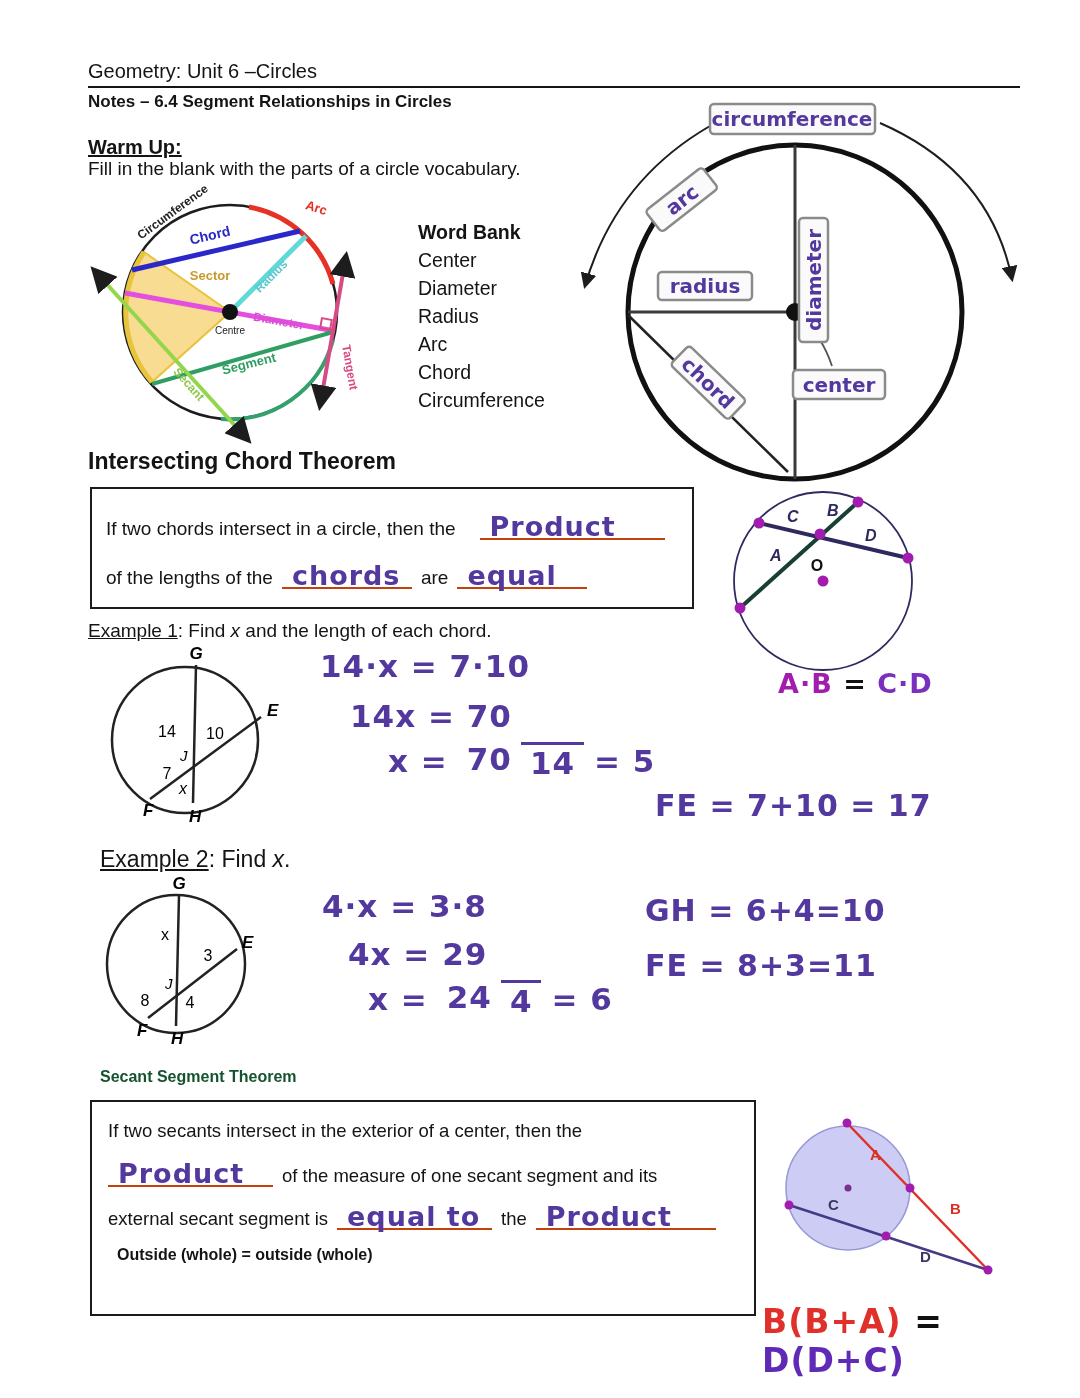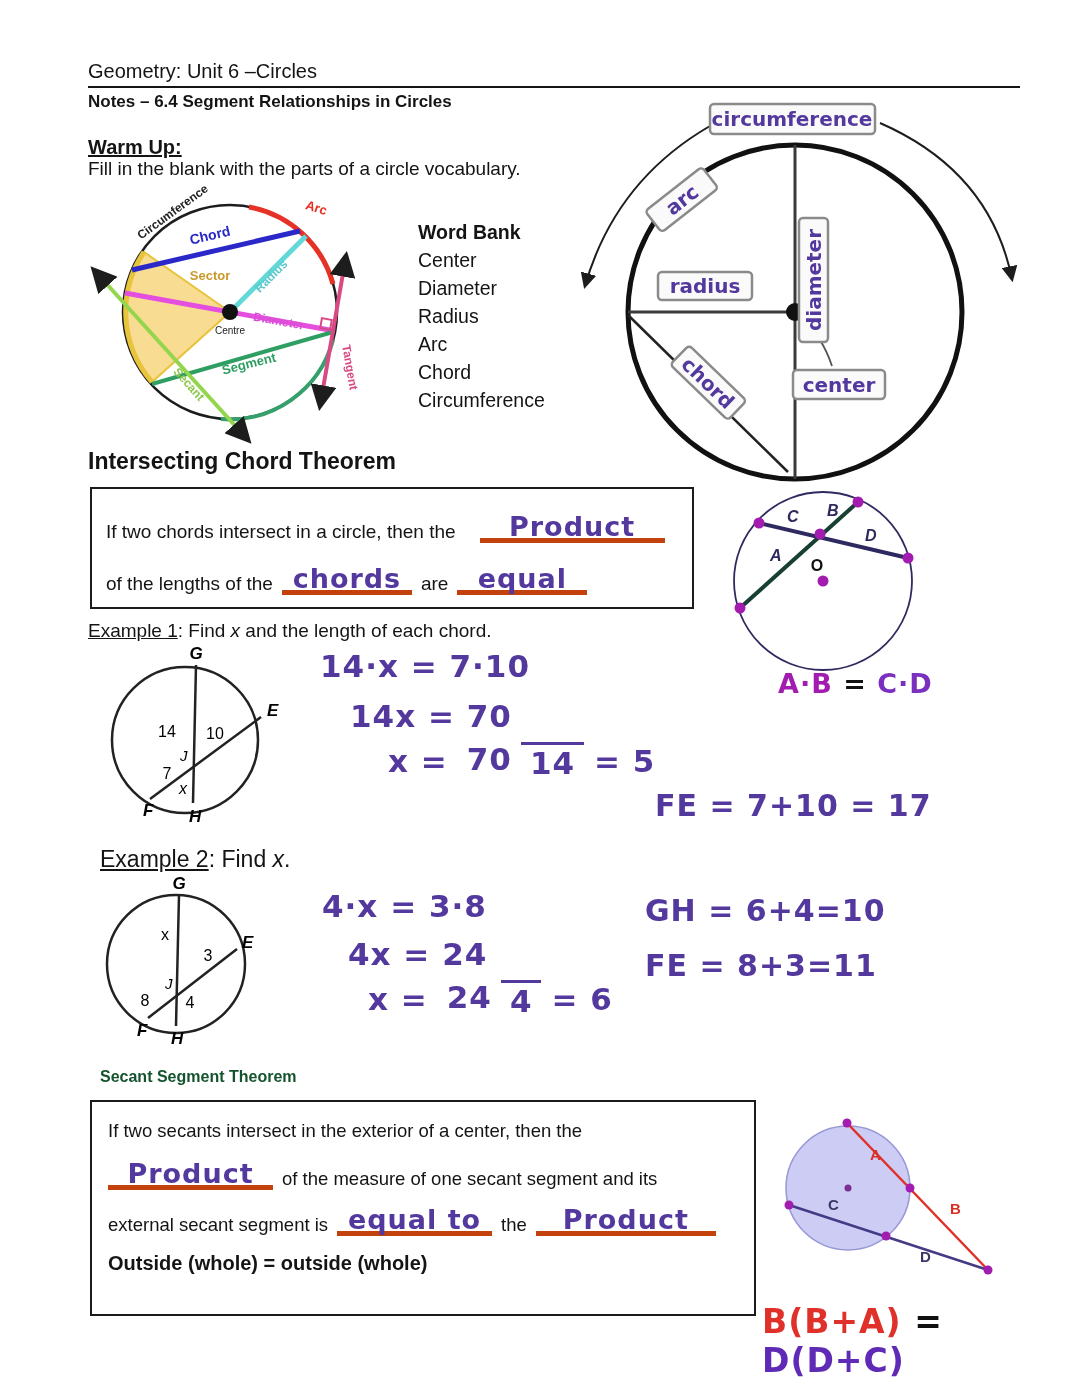--- a/index.html
+++ b/index.html
@@ -5,21 +5,21 @@
   html,body{margin:0;padding:0;background:#e8e8e8;}
   #page{position:relative;width:1080px;height:1398px;background:#ffffff;overflow:hidden;
         font-family:"Liberation Sans",sans-serif;color:#141414;}
   .abs{position:absolute;}
   .hand{font-family:"DejaVu Sans",sans-serif;font-weight:700;color:#53389e;}
   .bold{font-weight:700;}
   .ul{text-decoration:underline;}
   .rule{background:#151515;height:2px;}
   .tbox{border:2px solid #1b1b1b;background:#fff;}
   .bline{display:flex;align-items:flex-end;gap:9px;white-space:pre;}
-  .blank{display:inline-block;border-bottom:5px solid #c2410c;text-align:center;padding:0 10px;}
+  .blank{display:inline-block;border-bottom:2px solid #c2410c;padding:0 10px;}
   .blank .hand{display:inline-block;font-size:27px;line-height:22px;transform:translateY(3px);letter-spacing:1px;}
   .work{font-size:31px;letter-spacing:1px;}
   .res{font-size:30px;letter-spacing:1px;}
   .frac{display:inline-flex;flex-direction:row;align-items:center;line-height:1;}
   .frac .den{border-top:3px solid #53389e;padding:3px 9px 0;}
   .frac .num{padding:0 9px 3px;}
   .wrow{display:flex;align-items:center;gap:10px;}
   svg text{font-family:"Liberation Sans",sans-serif;}
   svg text.hw{font-family:"DejaVu Sans",sans-serif;font-weight:700;fill:#53389e;}
 </style>
@@ -199,21 +199,21 @@
     <text x="44" y="160" font-size="17" font-weight="bold" font-style="italic">F</text>
     <text x="78" y="168" font-size="17" font-weight="bold" font-style="italic">H</text>
     <text x="72" y="113" font-size="15" font-style="italic">J</text>
     <text x="72" y="64" font-size="16" text-anchor="middle">x</text>
     <text x="115" y="85" font-size="16" text-anchor="middle">3</text>
     <text x="52" y="130" font-size="16" text-anchor="middle">8</text>
     <text x="97" y="132" font-size="16" text-anchor="middle">4</text>
   </svg>
 
   <div class="abs hand work" style="left:322px;top:888px;">4·x = 3·8</div>
-  <div class="abs hand work" style="left:348px;top:936px;">4x = 24</div>
+  <div class="abs hand work" style="left:348px;top:936px;">4x = 29</div>
   <div class="abs hand work wrow" style="left:368px;top:980px;">
     <span>x =</span>
     <span class="frac">
       <span class="num">24</span>
       <span class="den">4</span>
     </span>
     <span>= 6</span>
   </div>
   <div class="abs hand res" style="left:645px;top:893px;">GH = 6+4=10</div>
   <div class="abs hand res" style="left:645px;top:948px;">FE = 8+3=11</div>
@@ -227,21 +227,21 @@
     <div class="bline" style="margin:18px 0 0 16px;font-size:18.5px;">
       <span class="blank" style="min-width:145px;"><span class="hand">Product</span></span>
       <span>of the measure of one secant segment and its</span>
     </div>
     <div class="bline" style="margin:16px 0 0 16px;font-size:18.5px;">
       <span>external secant segment is</span>
       <span class="blank" style="min-width:135px;"><span class="hand">equal to</span></span>
       <span>the</span>
       <span class="blank" style="min-width:160px;"><span class="hand">Product</span></span>
     </div>
-    <div class="bline bold" style="margin:16px 0 0 16px;font-size:20px;">
+    <div class="bline bold" style="margin:16px 0 0 25px;font-size:16px;">
       <span>Outside (whole) = outside (whole)</span>
     </div>
   </div>
 
   <svg class="abs" style="left:772px;top:1096px;" width="300" height="200" viewBox="0 0 300 200">
     <circle cx="76" cy="92" r="62" fill="#ccccf4" stroke="#9797d6" stroke-width="1.5"></circle>
     <line x1="75" y1="27" x2="216" y2="174" stroke="#e0302a" stroke-width="2.5"></line>
     <line x1="17" y1="109" x2="216" y2="174" stroke="#453a85" stroke-width="2.5"></line>
     <circle cx="75" cy="27" r="4.5" fill="#a21caf"></circle>
       <circle cx="138" cy="92" r="4.5" fill="#a21caf"></circle>

